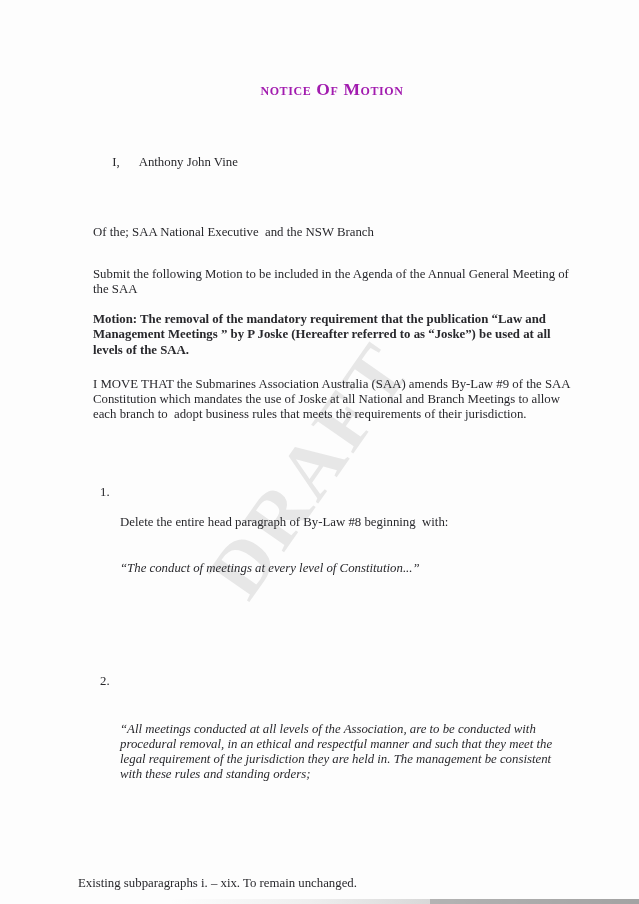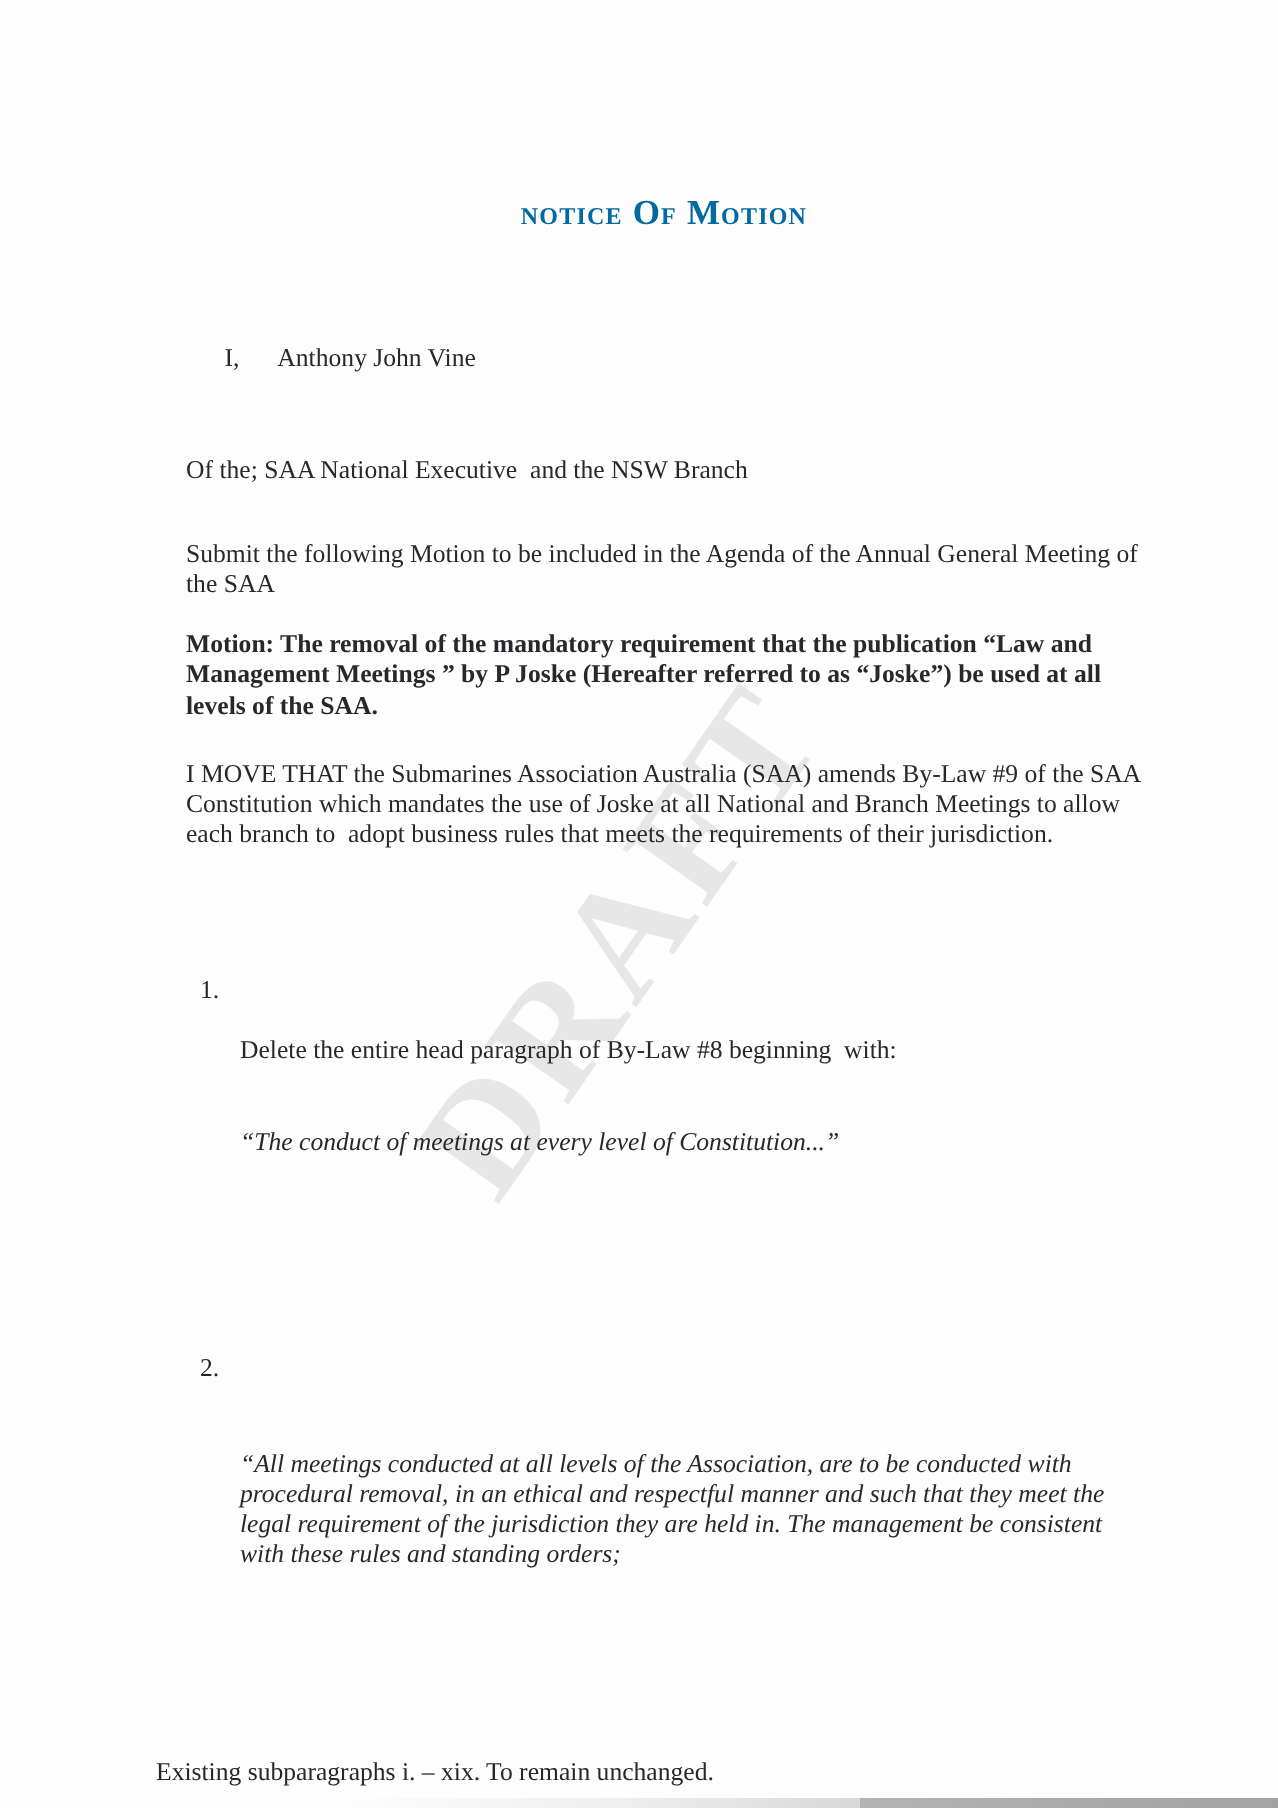--- a/index.html
+++ b/index.html
@@ -32,32 +32,32 @@
   }
   .content {
     position: relative;
     z-index: 1;
     padding: 78px 68px 0 93px;
     font-size: 12.8px;
     line-height: 15.2px;
   }
   .content * { white-space: pre-wrap; }
   .title {
-    margin: 17px;
+    margin: 0;
     font-size: 17.5px;
     line-height: 23px;
     font-weight: bold;
     font-variant: small-caps;
     letter-spacing: 0.6px;
     text-align: center;
-    color: #0369a1;
+    color: #a21caf;
   }
   .declarant-line { margin-top: 39px; }
   .declarant-name { margin-left: 19px; }
-  .of-line { margin-top: 25px; }
+  .of-line { margin-top: 39px; }
   .para-submit { margin-top: 27px; }
   .para-motion { margin-top: 15px; font-weight: bold; }
   .para-move { margin-top: 19px; }
   .amendment-list { margin-top: 17px; }
   .amendment-item { display: flex; }
   .amendment-item + .amendment-item { margin-top: 22px; }
   .amendment-number { flex: 0 0 20px; margin-left: 7px; }
   .amendment-body { flex: 1 1 auto; }
   .amendment-quote { font-style: italic; }
   .amendment-quote.block { margin-top: 17px; }

